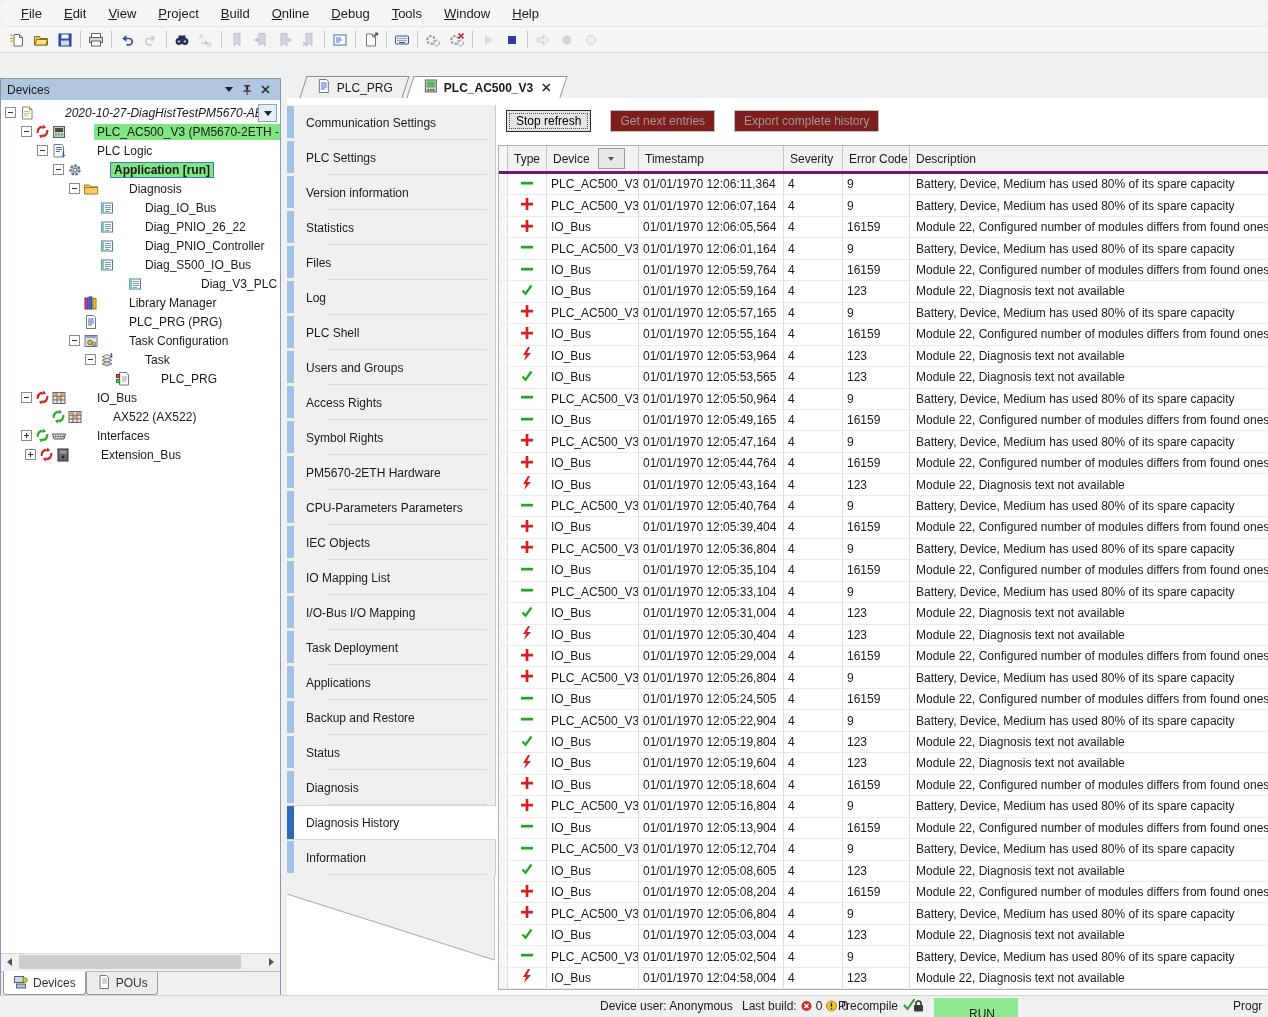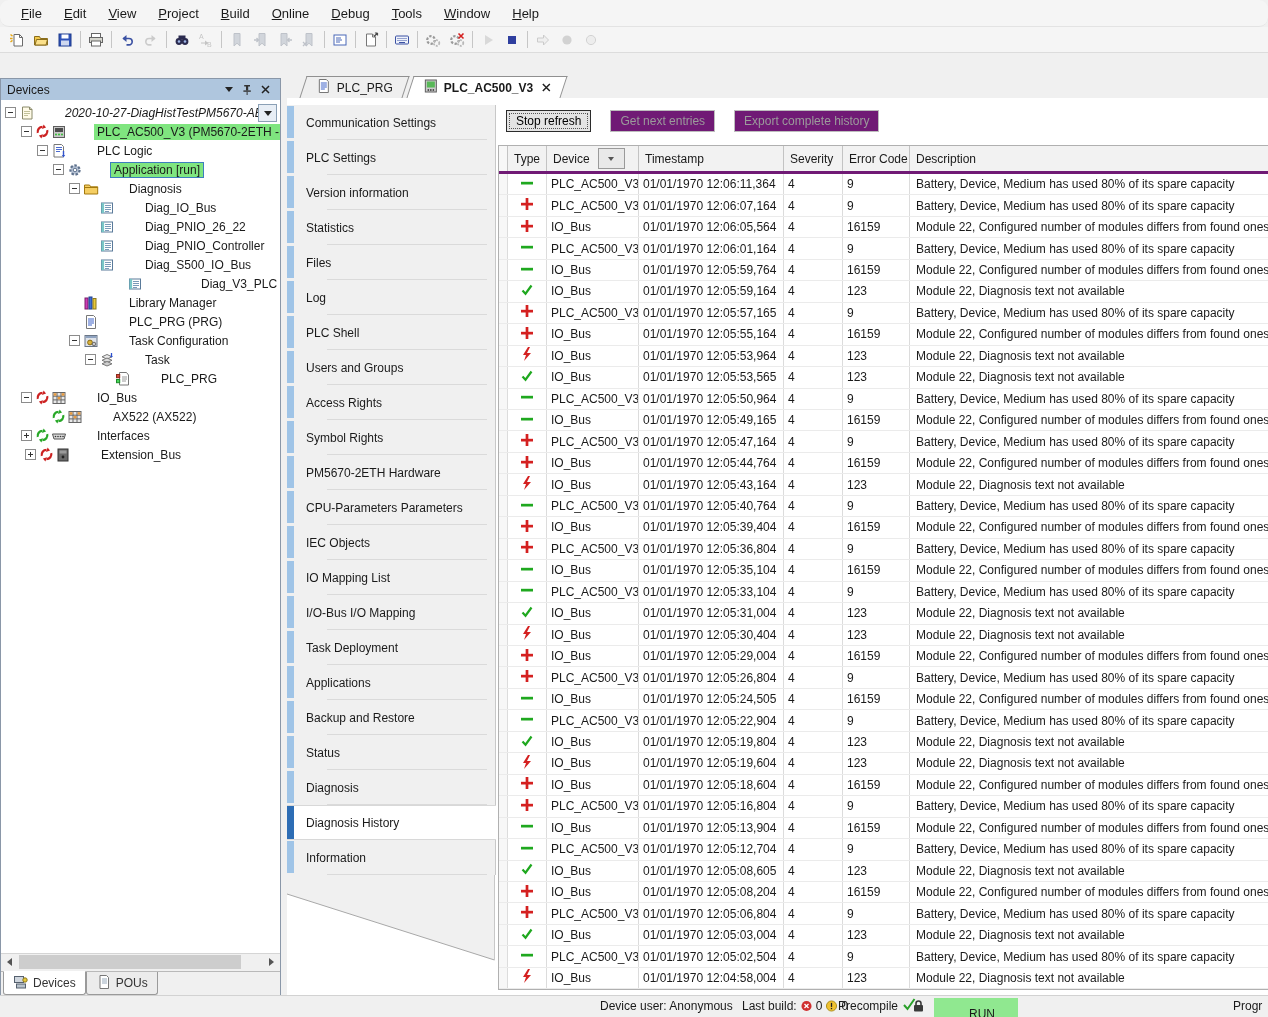--- a/index.html
+++ b/index.html
@@ -34,21 +34,21 @@
   .tree-row{height:19px;display:flex;align-items:center;white-space:nowrap;position:relative;}
   .expander{width:9px;height:9px;border:1px solid #8c8c8c;background:#fff;position:relative;flex:none;margin-right:3px;box-sizing:content-box;}
   .expander::before{content:"";position:absolute;left:2px;right:2px;top:4px;height:1px;background:#333;}
   .expander.plus::after{content:"";position:absolute;top:2px;bottom:2px;left:4px;width:1px;background:#333;}
   .exp-spacer{width:14px;flex:none;}
   .node-icon{width:16px;height:16px;flex:none;margin-right:3px;display:flex;align-items:center;justify-content:center;}
   .status-icon{width:15px;height:15px;flex:none;margin-right:1px;display:flex;align-items:center;justify-content:center;}
   .tree-label{padding:1px 3px;margin-left:24px;}
   .tree-label.italic{font-style:italic;}
   .tree-label.hl-green{background:var(--tree-highlight);}
-  .tree-label.hl-green-sel{background:var(--tree-highlight);border:1px solid #3d7ebe;font-weight:normal;padding:0 3px;}
+  .tree-label.hl-green-sel{background:var(--tree-highlight);border:1px solid #3d7ebe;font-weight:bold;padding:0 3px;}
   .tree-dropdown{position:absolute;right:3px;top:1px;width:17px;height:16px;border:1px solid #8ba0b5;background:#e8eef5;display:flex;align-items:center;justify-content:center;}
 
   .hscroll{height:17px;flex:none;background:#f0f0f0;border-top:1px solid #d5d5d5;position:relative;}
   .hs-arrow{position:absolute;top:0;width:17px;height:16px;display:flex;align-items:center;justify-content:center;background:#f0f0f0;}
   .hs-left{left:0;} .hs-right{right:0;}
   .tri-left{width:0;height:0;border-top:4px solid transparent;border-bottom:4px solid transparent;border-right:5px solid #555;}
   .tri-right{width:0;height:0;border-top:4px solid transparent;border-bottom:4px solid transparent;border-left:5px solid #555;}
   .hs-thumb{position:absolute;left:18px;top:1px;height:14px;width:222px;background:#cdcdcd;}
 
   .panel-tabs{height:23px;flex:none;display:flex;background:#f0f0f0;align-items:stretch;padding-left:2px;border-top:1px solid #b9b9b9;}
@@ -72,21 +72,21 @@
   .nav-label{position:absolute;left:19px;top:50%;transform:translateY(-50%);white-space:nowrap;}
   .nav-sep{position:absolute;left:40px;right:8px;bottom:0;height:1px;background:#dadada;}
   .nav-item.selected{background:#fff;border-right:none;border-top:1px solid #d8d8d8;border-bottom:1px solid #d8d8d8;}
   .nav-item.selected .nav-bar{background:var(--nav-selected-bar);top:0;bottom:0;}
   .nav-tail{display:block;}
 
   
   .content{position:absolute;left:209px;top:0;right:0;bottom:0;background:#fff;}
   .btn-row{padding:12px 0 0 10px;display:flex;gap:19px;}
   .btn-row button{font-family:"Liberation Sans",sans-serif;font-size:12px;height:22px;padding:0 9px;background:#e4e4e4;border:1px solid #2b2b2b;outline:1px dotted #555;outline-offset:-4px;}
-  .btn-row button:disabled{background:#701a75;border:1px solid #bdbdbd;color:#9b9b9b;outline:none;}
+  .btn-row button:disabled{background:#7f1d1d;border:1px solid #bdbdbd;color:#9b9b9b;outline:none;}
 
   .grid{position:absolute;top:47px;left:2px;right:0;bottom:5px;border:1px solid #b0b0b0;border-right:none;box-sizing:border-box;display:flex;flex-direction:column;}
   .grid-head{height:28px;flex:none;display:flex;background:#f2f2f2;border-bottom:3px solid #701a75;box-sizing:border-box;}
   .gh-cell{display:flex;align-items:center;padding-left:6px;border-right:1px solid #c3c3c3;box-sizing:border-box;white-space:nowrap;overflow:hidden;}
   .grid-rows{flex:1;display:flex;flex-direction:column;overflow:hidden;}
   .grid-row{flex:1;display:flex;border-bottom:1px solid #ebebeb;box-sizing:border-box;background:#fff;}
   .gr-cell{display:flex;align-items:center;padding-left:4px;border-right:1px solid #dcdcdc;box-sizing:border-box;white-space:nowrap;overflow:hidden;}
   .col-gutter{width:9px;flex:none;padding-left:0;background:#f7f7f7;}
   .col-type{width:39px;flex:none;justify-content:center;padding-left:0;}
   .col-device{width:92px;flex:none;}

